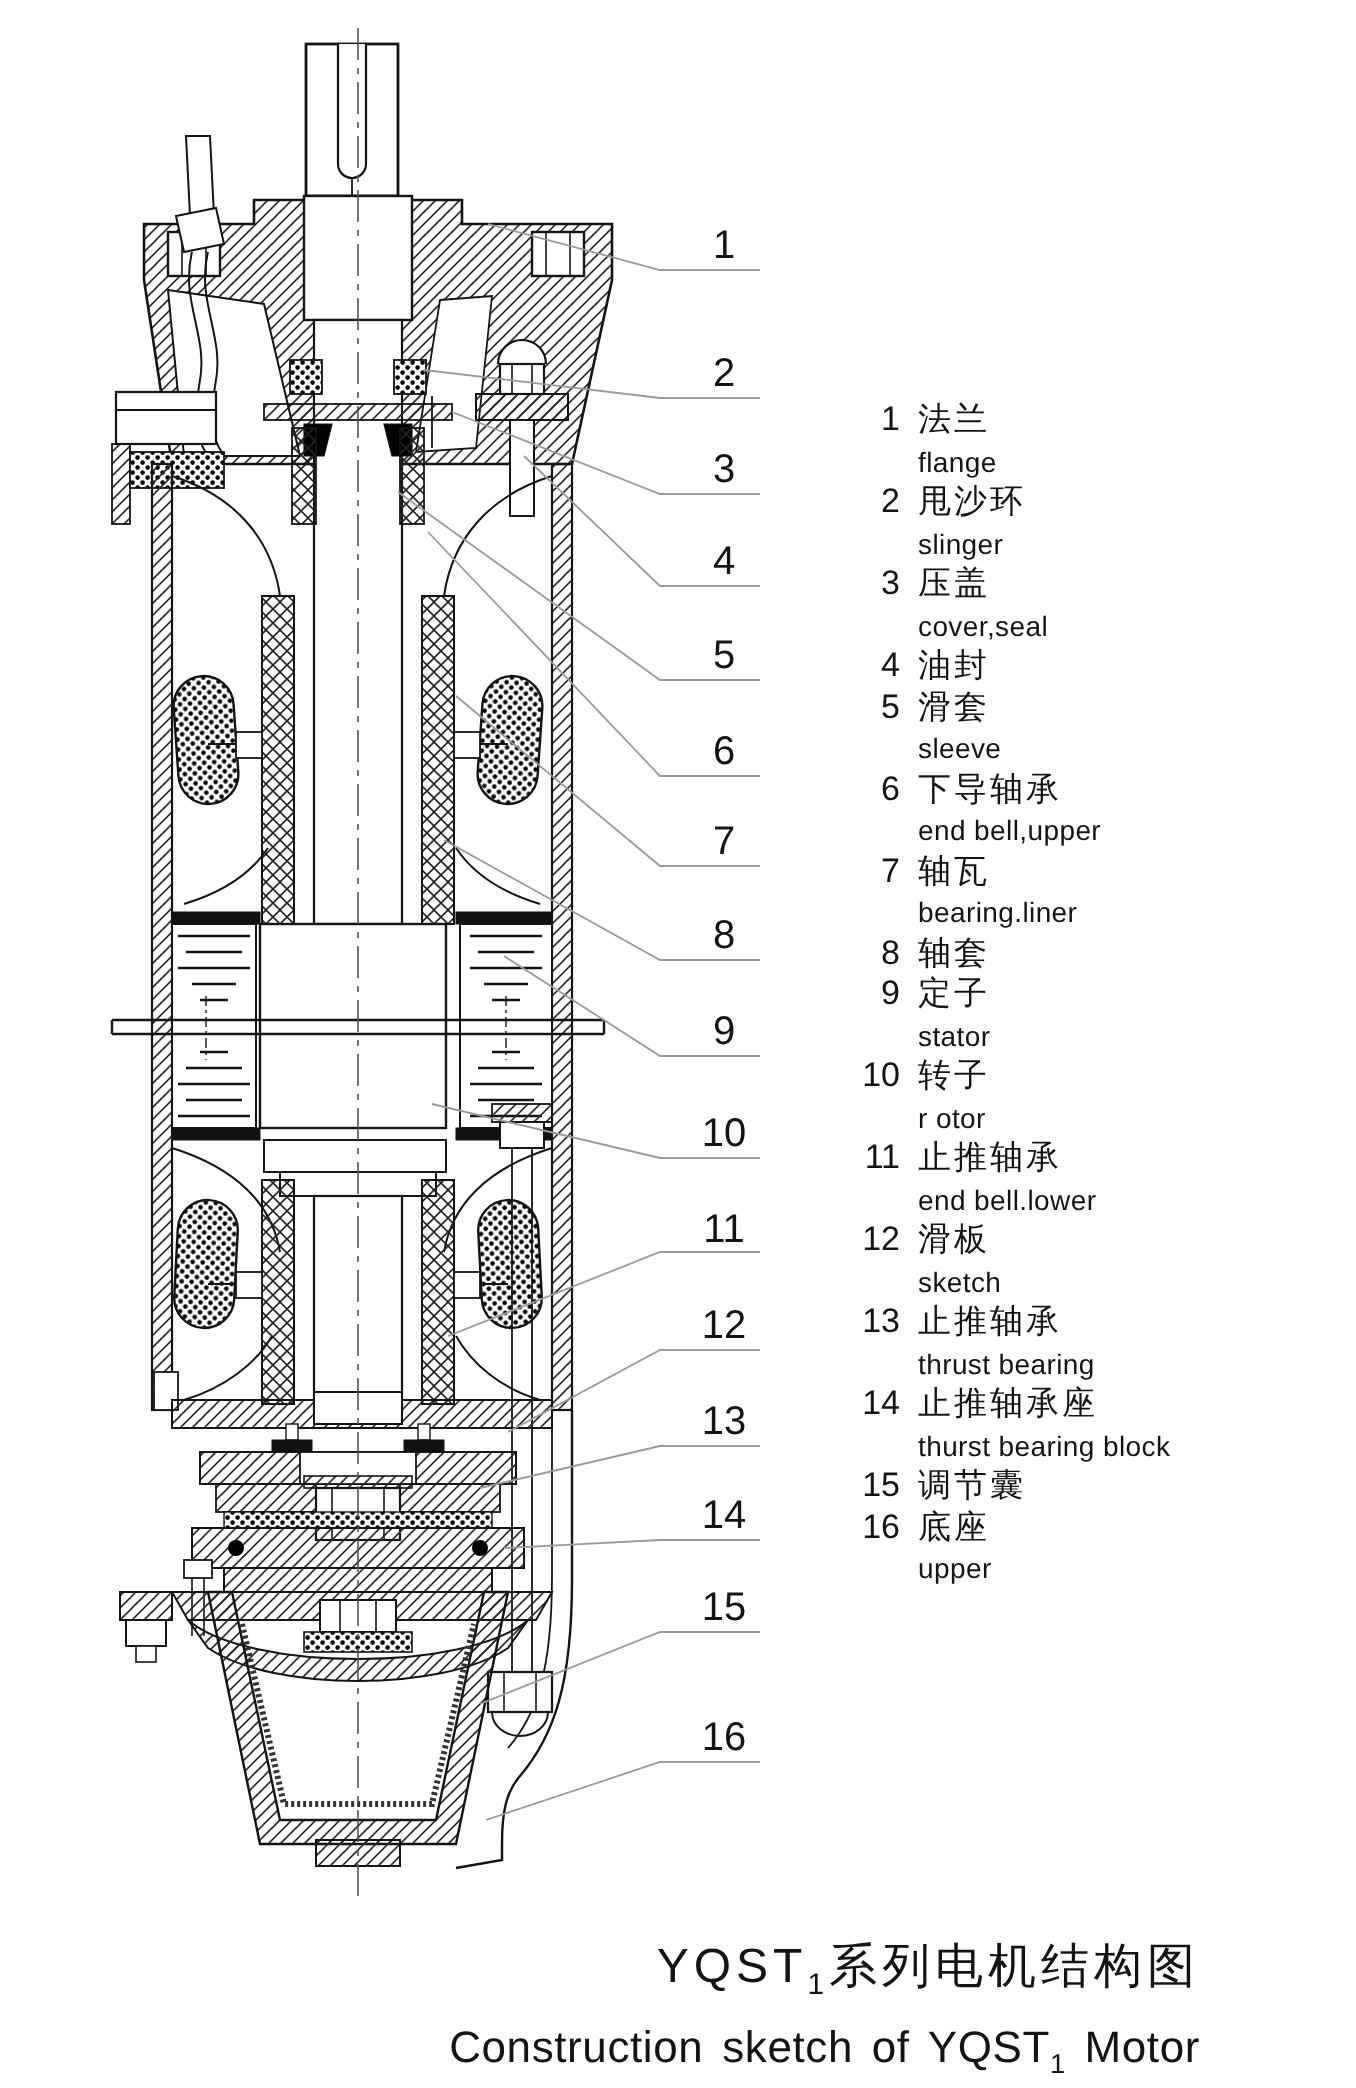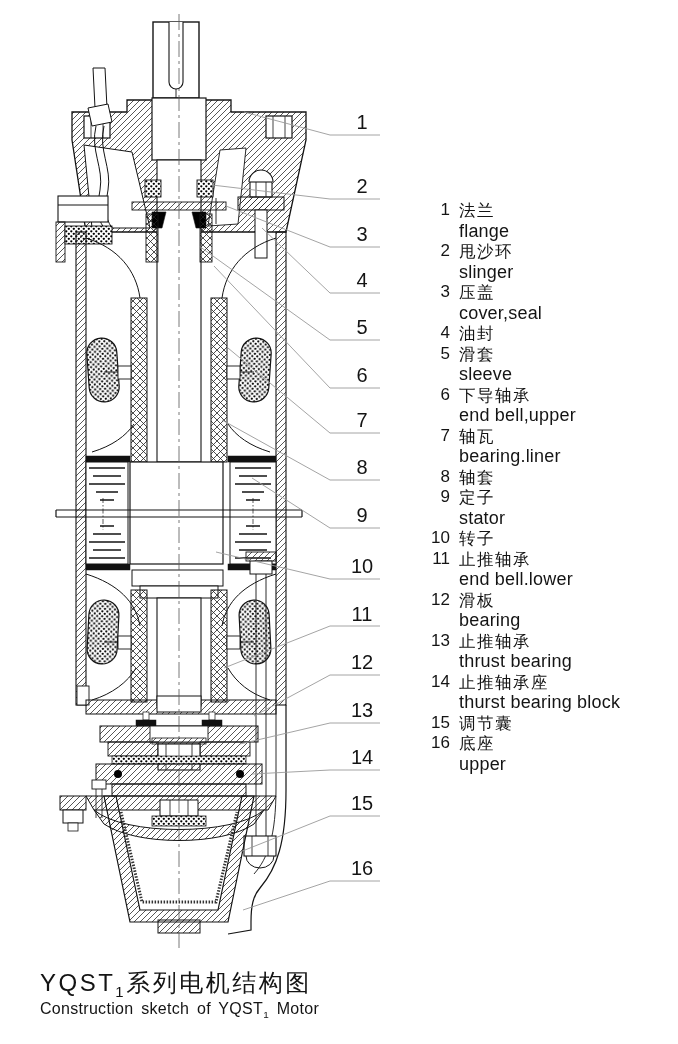--- a/index.html
+++ b/index.html
@@ -4,24 +4,24 @@
 <style>
   html,body { margin:0; padding:0; background:#fff; }
   .page {
     position:relative; width:678px; height:1044px; background:#fff;
     font-family:"Liberation Sans", sans-serif; color:#141414; overflow:hidden;
   }
   svg.drawing { position:absolute; left:0; top:0; }
   .legend { position:absolute; left:429px; top:200px; width:248px; }
   .legend-item .l1 { display:flex; font-size:16.5px; line-height:20.5px; letter-spacing:1.5px; white-space:nowrap; }
   .legend-item .num { display:inline-block; width:21px; min-width:21px; text-align:right; margin-right:9px; letter-spacing:0; font-size:17px; }
-  .legend-item .l2 { font-size:18px; line-height:20.5px; padding-left:30px; letter-spacing:.2px; white-space:nowrap; }
-  .caption { position:absolute; left:40px; top:967px; width:560px; text-align:left; }
+  .legend-item .l2 { font-size:14px; line-height:20.5px; padding-left:30px; letter-spacing:.2px; white-space:nowrap; }
+  .caption { position:absolute; left:40px; top:967px; width:560px; text-align:right; }
   .caption .zh { font-size:24px; letter-spacing:2.5px; }
-  .caption .en { font-size:16px; margin-top:1px; word-spacing:3px; letter-spacing:.3px; }
+  .caption .en { font-size:22px; margin-top:12px; word-spacing:3px; letter-spacing:.3px; }
   .caption sub { font-size:62%; line-height:0; }
 </style>
 </head>
 <body>
 
 <div class="page">
 
 <svg class="drawing" width="678" height="1044" viewBox="0 0 678 1044">
   <defs>
     <pattern id="hatch" width="6" height="6" patternUnits="userSpaceOnUse">
@@ -289,34 +289,35 @@
           <span class="num">9</span>
           <span>定子</span>
         </div>
     <div class="l2">stator</div>
   </div>
   <div class="legend-item">
     <div class="l1">
           <span class="num">10</span>
           <span>转子</span>
         </div>
+    <div class="l2">r otor</div>
   </div>
   <div class="legend-item">
     <div class="l1">
           <span class="num">11</span>
           <span>止推轴承</span>
         </div>
     <div class="l2">end bell.lower</div>
   </div>
   <div class="legend-item">
     <div class="l1">
           <span class="num">12</span>
           <span>滑板</span>
         </div>
-    <div class="l2">bearing</div>
+    <div class="l2">sketch</div>
   </div>
   <div class="legend-item">
     <div class="l1">
           <span class="num">13</span>
           <span>止推轴承</span>
         </div>
     <div class="l2">thrust bearing</div>
   </div>
   <div class="legend-item">
     <div class="l1">

